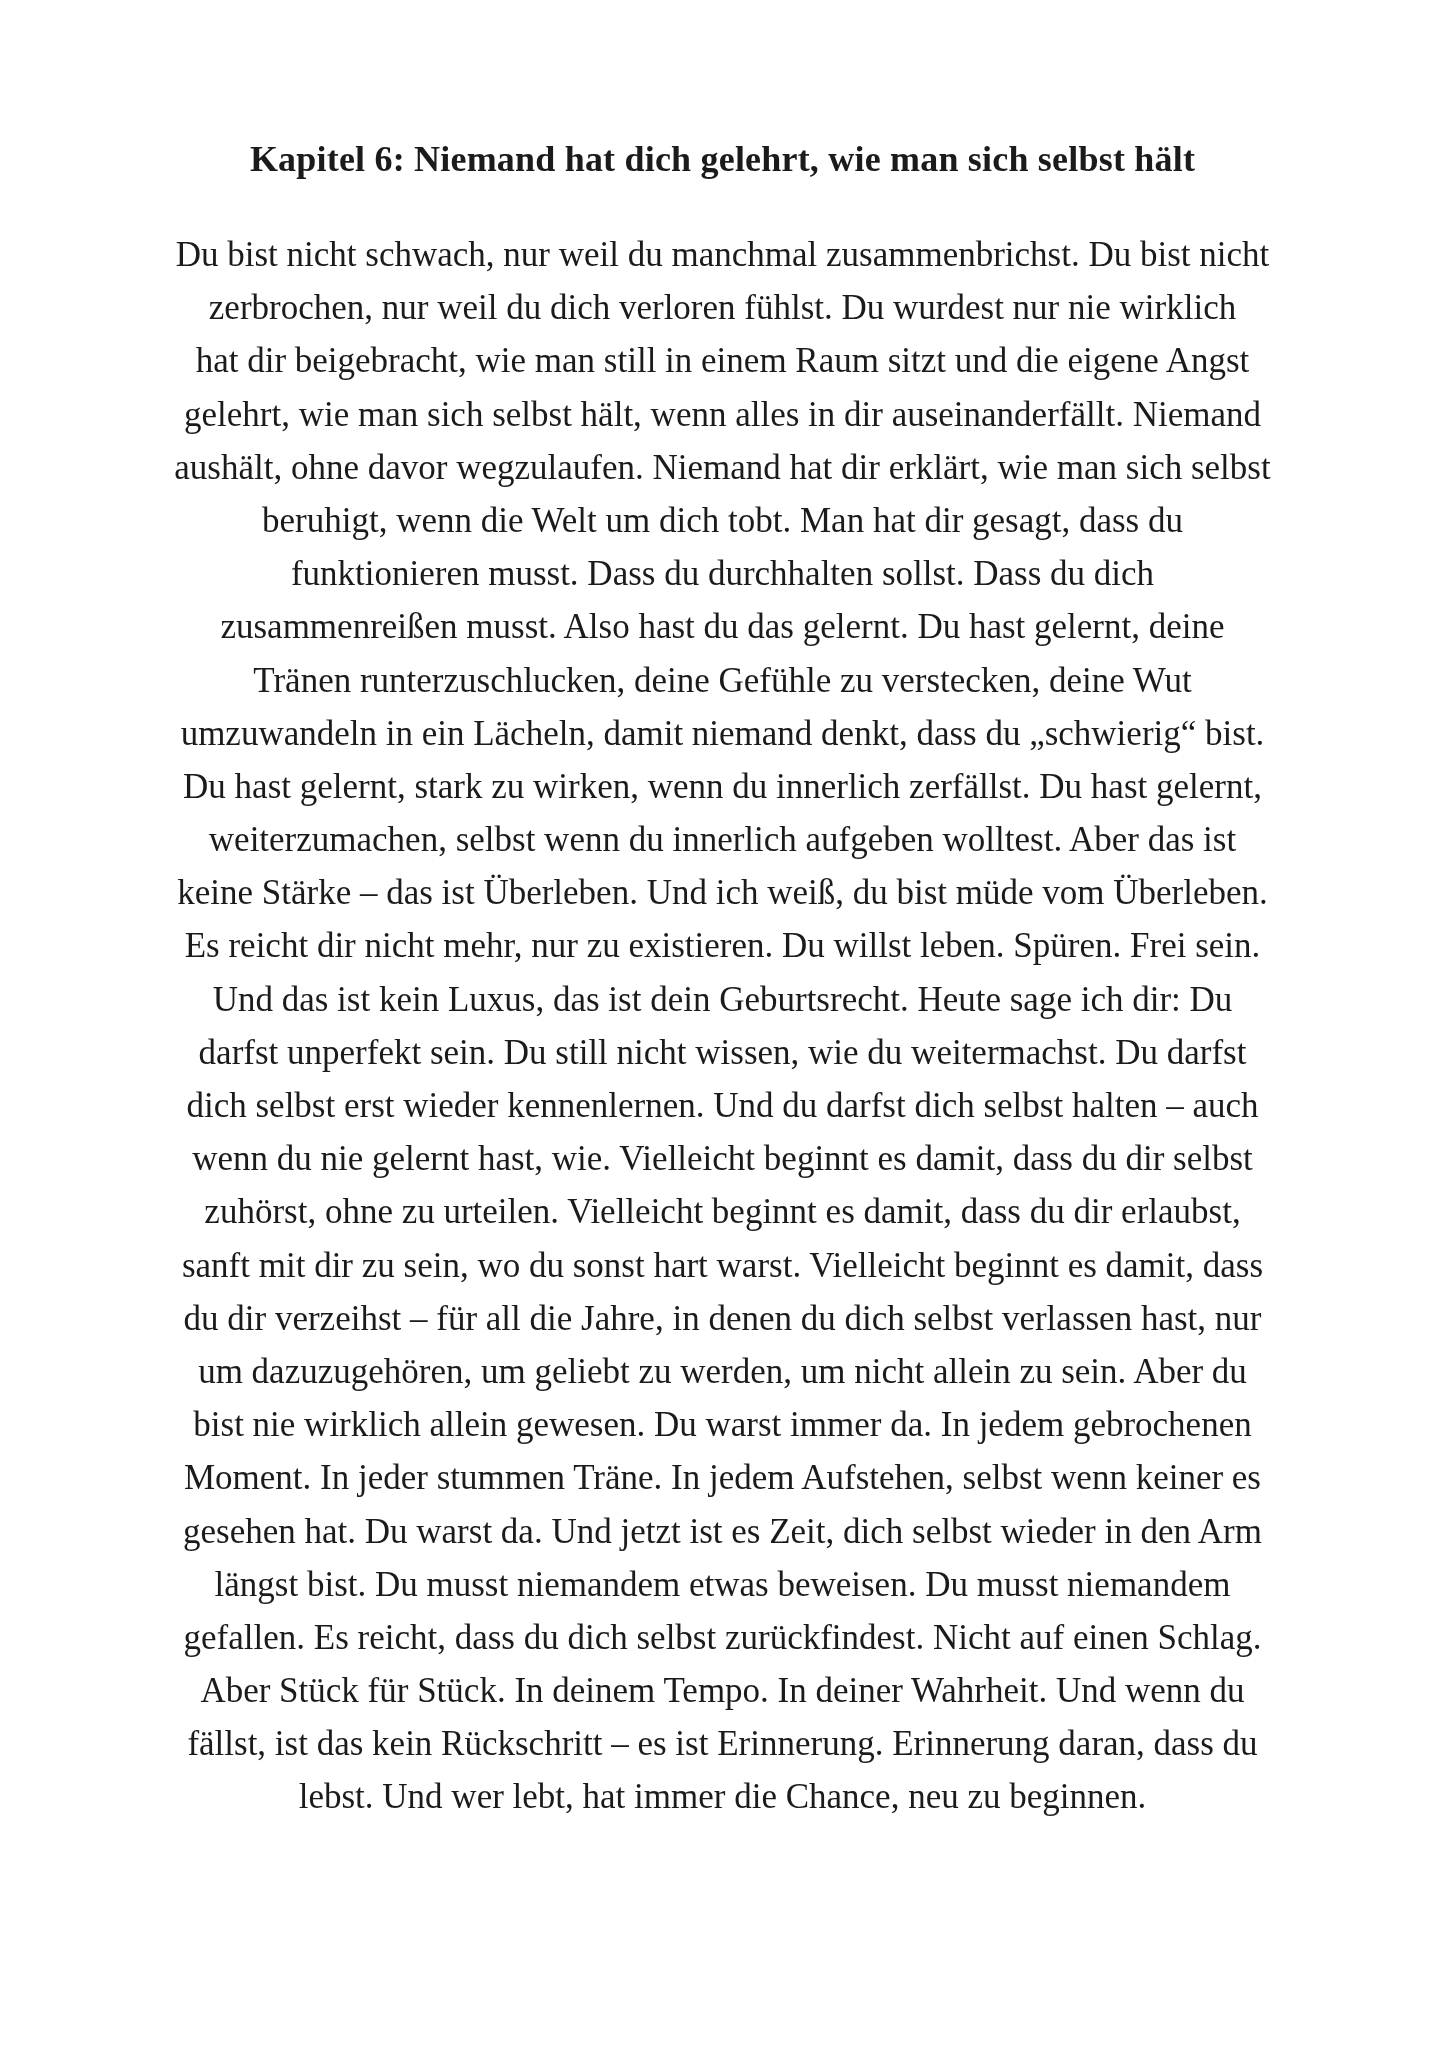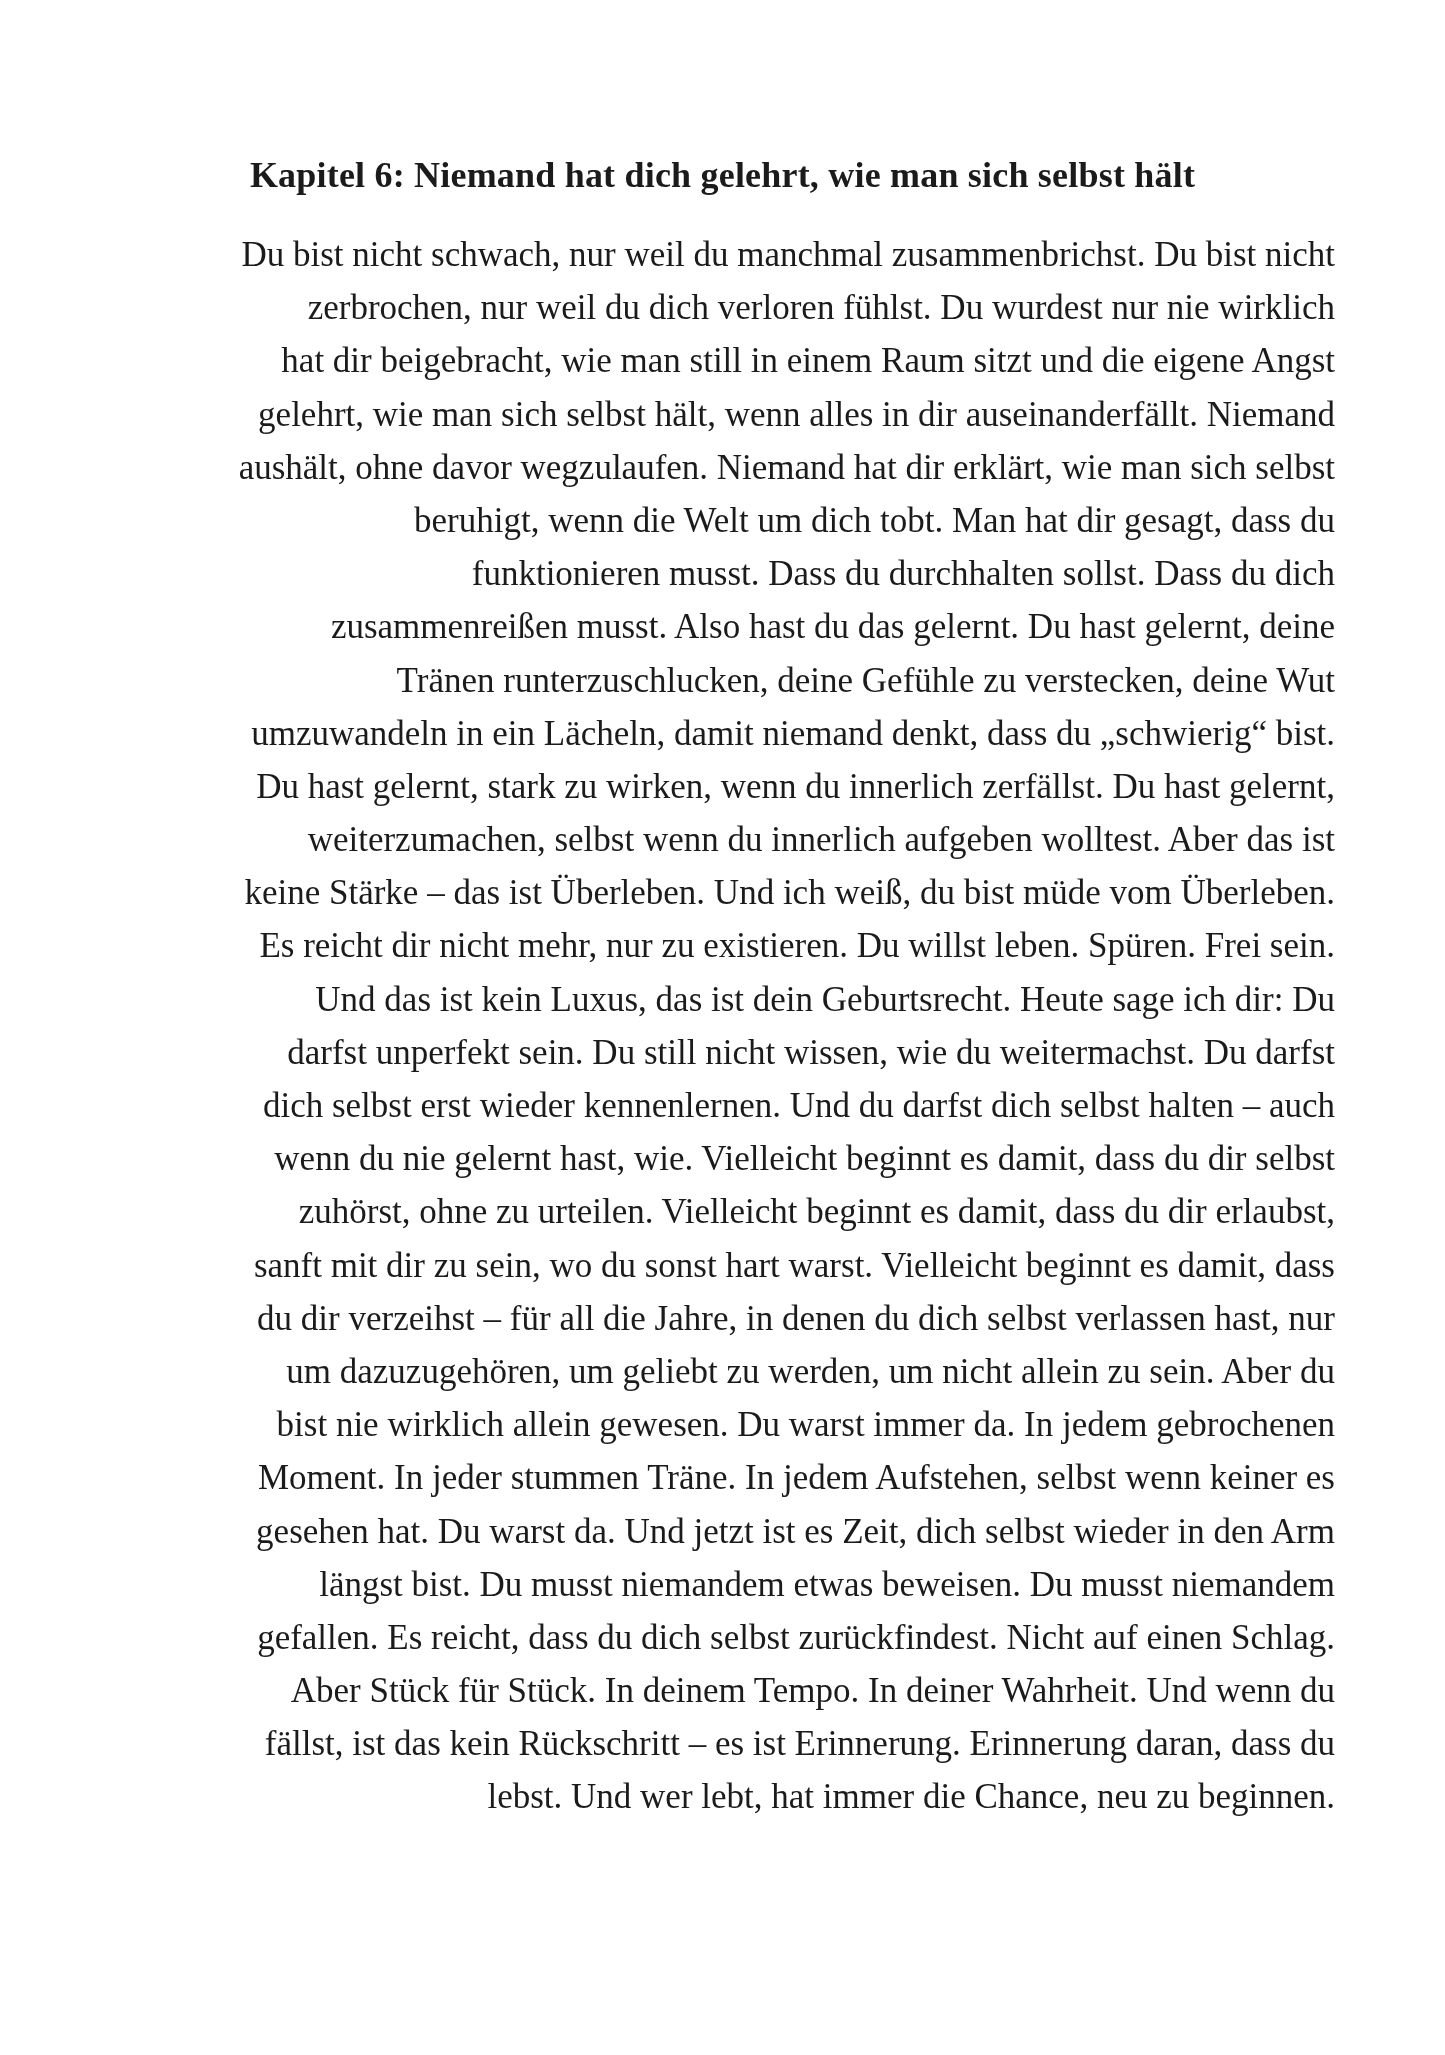--- a/index.html
+++ b/index.html
@@ -11,35 +11,35 @@
     position: relative;
     width: 1445px;
     height: 2055px;
     background: #ffffff;
     font-family: "Liberation Serif", "DejaVu Serif", serif;
     color: #1b1b1b;
     overflow: hidden;
   }
   .chapter-title {
     position: absolute;
-    top: 154px;
+    top: 138px;
     left: 0;
     width: 100%;
     margin: 0;
     text-align: center;
     font-size: 36px;
     font-weight: bold;
     letter-spacing: 0.2px;
   }
   .chapter-body {
     position: absolute;
     top: 228px;
     left: 110px;
     width: 1225px;
-    text-align: right;
+    text-align: center;
     font-size: 35px;
     font-weight: 400;
   }
   .chapter-body .line {
     height: 53.2px;
     line-height: 53.2px;
     white-space: nowrap;
   }
 </style>
 </head>

